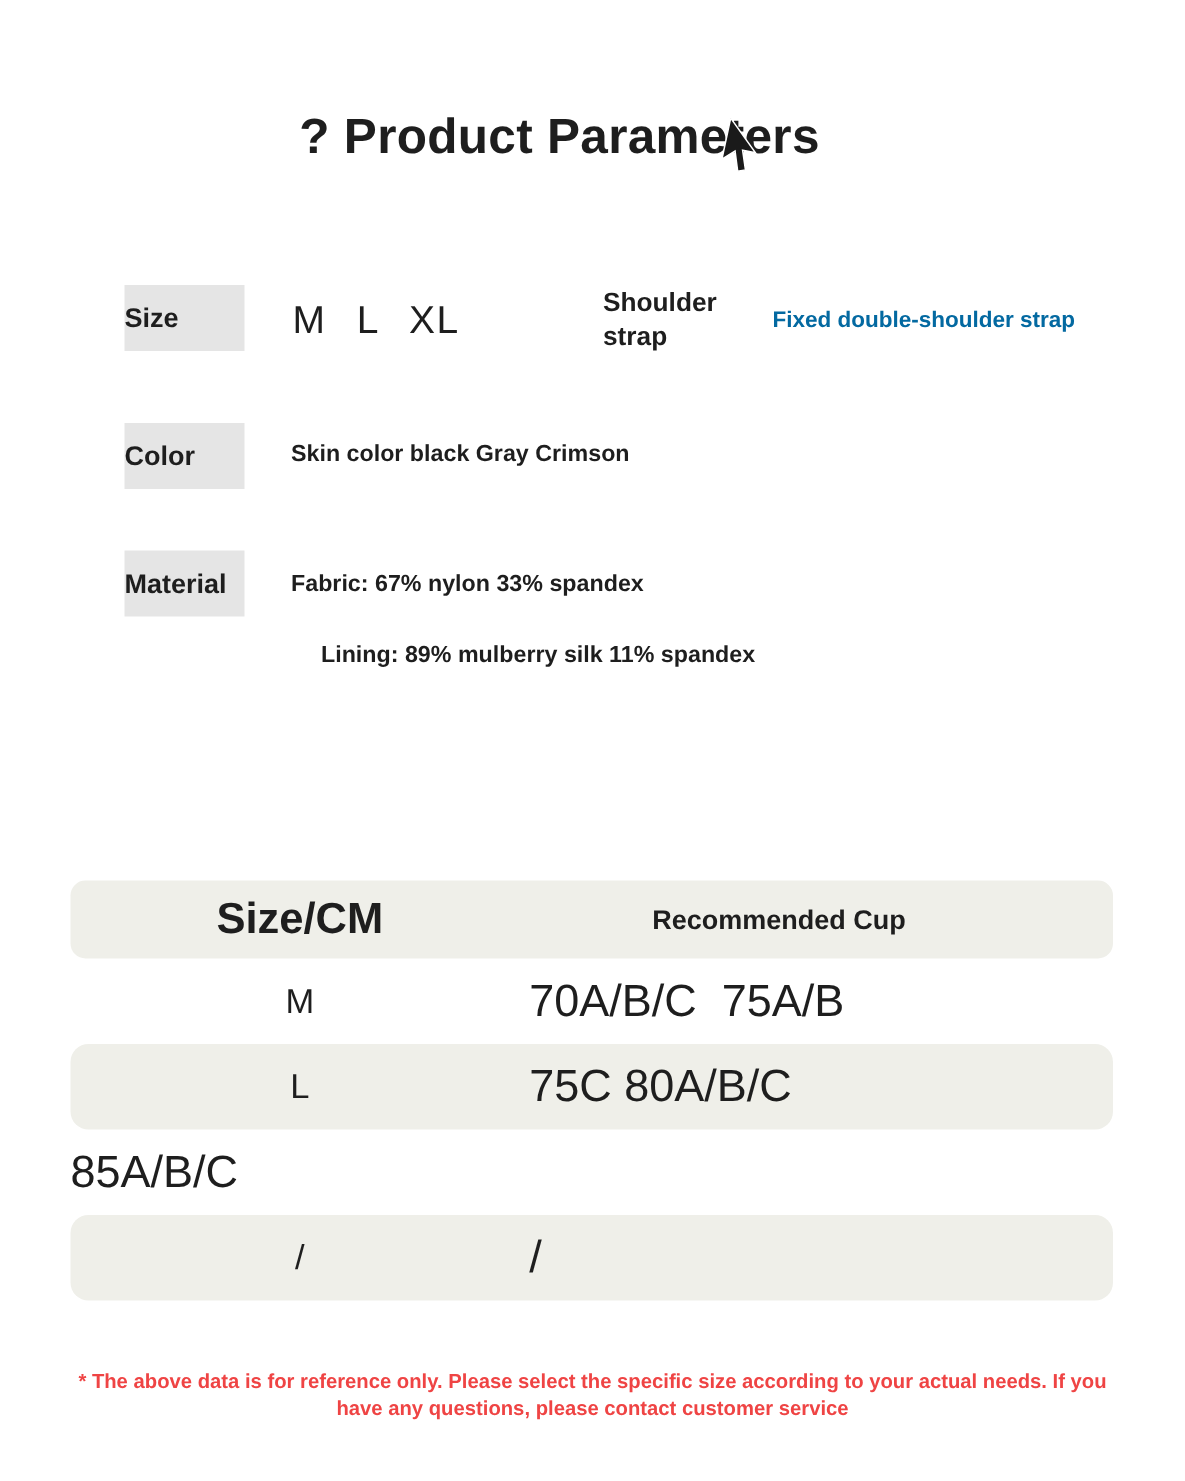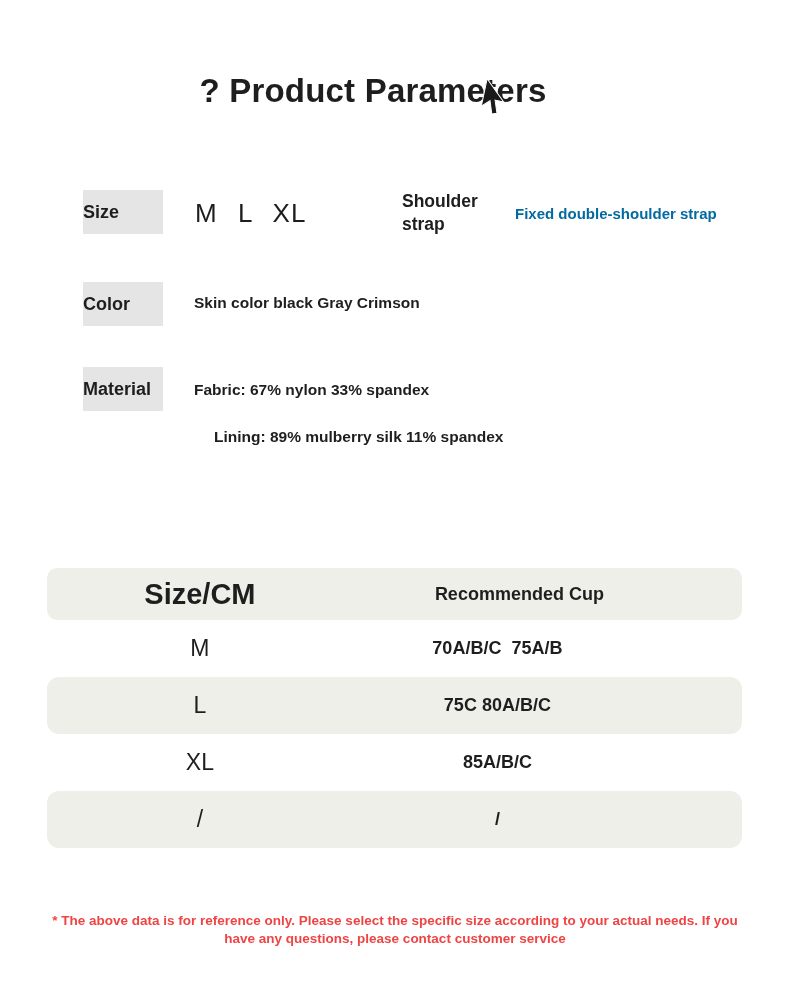--- a/index.html
+++ b/index.html
@@ -23,29 +23,29 @@
   }
   .spec-value{color:#1e1e1e;font-weight:700;}
   .size-value{left:195px;top:198px;font-size:26px;font-weight:400;word-spacing:12px;letter-spacing:1px;}
   .shoulder-label{left:402px;top:190px;width:96px;font-size:17.5px;font-weight:700;line-height:1.32;}
   .shoulder-value{left:515px;top:205px;font-size:15px;font-weight:700;color:#0369a1;}
   .color-value{left:194px;top:294px;font-size:15.5px;}
   .material-line1{left:194px;top:381px;font-size:15.5px;}
   .material-line2{left:178px;top:428px;font-size:15.5px;margin-left:36px;}
 
   
-  .size-table{left:47px;top:568px;width:695px;}
+  .size-table{left:47px;top:587px;width:695px;}
   .t-row{display:grid;grid-template-columns:44% 56%;align-items:center;}
   .t-header{height:52px;background:#efefe9;border-radius:10px;}
   .t-body-row{height:57px;}
   .t-body-row.banded{background:#efefe9;border-radius:12px;}
   .th-size{font-size:29px;font-weight:700;text-align:center;}
   .th-cup{font-size:18px;font-weight:700;text-align:center;padding-right:56px;}
   .td-size{font-size:23px;font-weight:400;text-align:center;}
-  .td-cup{font-size:18px;font-weight:700;text-align:center;padding-right:100px;white-space:pre-wrap;}
+  .td-cup{font-size:30px;font-weight:400;text-align:left;padding-right:100px;white-space:pre-wrap;}
 
   
   .footnote{
     top:912px;left:45px;width:700px;text-align:center;
     font-size:13.5px;font-weight:700;line-height:1.33;color:#ef4444;
   }
 </style>
 </head>
 <body>
 
@@ -86,21 +86,20 @@
     </div>
     <div class="t-row t-body-row">
       <div class="td-size">M</div>
       <div class="td-cup">70A/B/C  75A/B</div>
     </div>
     <div class="t-row t-body-row banded">
       <div class="td-size">L</div>
       <div class="td-cup">75C 80A/B/C</div>
     </div>
     <div class="t-row t-body-row">
-      <div class="td-size">XL</div>
       <div class="td-cup">85A/B/C</div>
     </div>
     <div class="t-row t-body-row banded">
       <div class="td-size">/</div>
       <div class="td-cup">/</div>
     </div>
   </div>
 
   <div class="abs footnote">* The above data is for reference only. Please select the specific size according to your actual needs. If you have any questions, please contact customer service</div>
 

